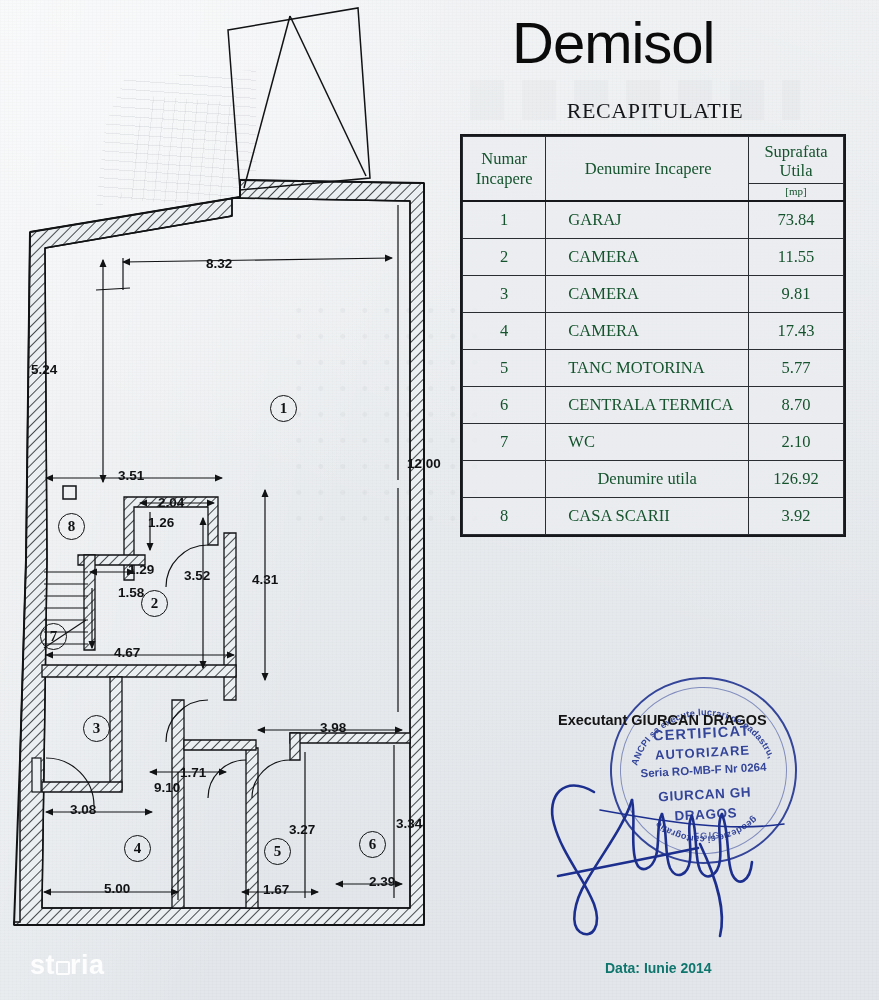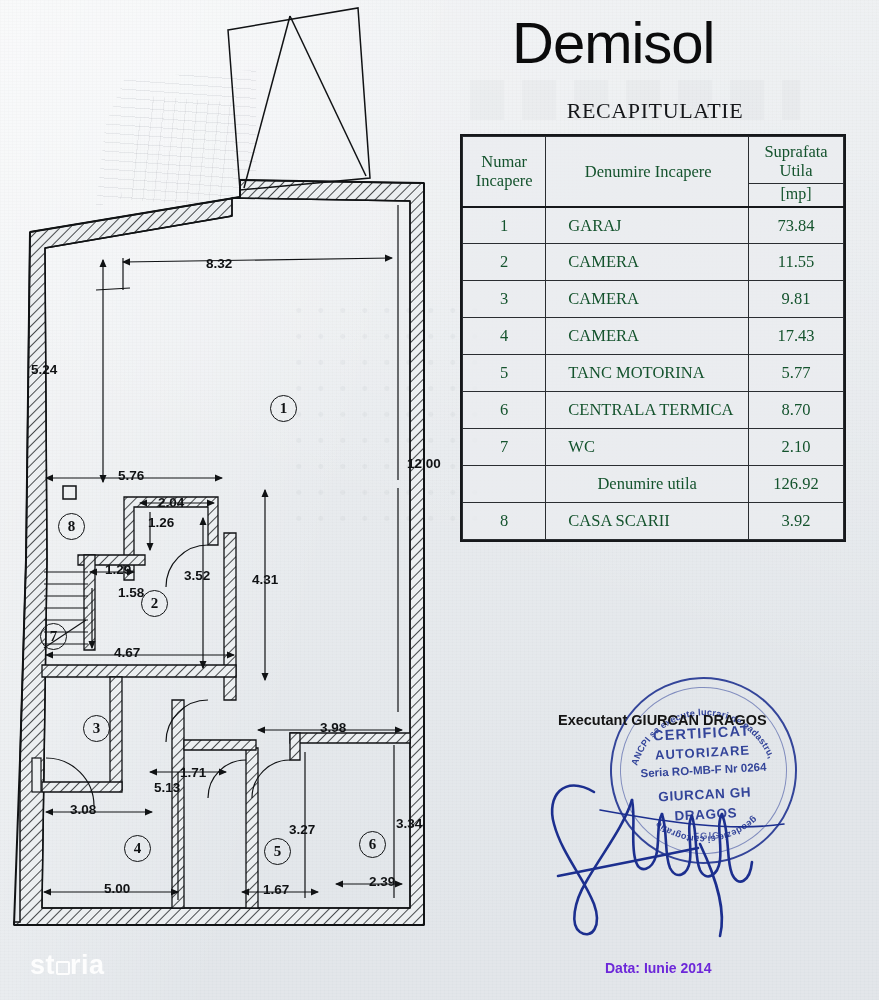--- a/index.html
+++ b/index.html
@@ -56,21 +56,21 @@
   }
   #storia .sq{
     display:inline-block;width:.52em;height:.52em;border:2.5px solid #fff;
     border-radius:2px;vertical-align:-.02em;margin:0 .02em;box-sizing:border-box;
   }
 
   
   #date{
     position:absolute;left:605px;top:960px;
     font-family:"Liberation Sans", sans-serif;
-    font-size:14px;font-weight:700;color:#6d28d9;
+    font-size:14px;font-weight:700;color:#0f766e;
   }
 
   
   #recap-title{
     position:absolute;left:460px;top:98px;width:390px;text-align:center;
     font-size:22px;color:#15171a;letter-spacing:.6px;
   }
   #table{
     position:absolute;left:460px;top:134px;width:386px;
     border:2.2px solid #16181b;
@@ -86,21 +86,21 @@
   }
   .c-num{width:84px;text-align:center;}
   .c-name{width:206px;text-align:left;padding-left:22px !important;}
   .c-val{width:96px;text-align:center;}
   #table tr.hdr td{
     height:auto;padding:5px 4px;text-align:center;vertical-align:middle;
     border-bottom:2.2px solid #16181b;font-size:16.5px;line-height:1.16;
   }
   #table tr.hdr td.c-val{padding:0;}
   .hdr-utila{padding:5px 2px 3px;}
-  .hdr-mp{border-top:1.2px solid #2a2d31;font-size:16px;padding:1px 0 2px;}
+  .hdr-mp{border-top:1.2px solid #2a2d31;font-size:11px;padding:1px 0 2px;}
   .row-sum td{border-top:2.2px solid #16181b;}
   .sum-label{text-align:center !important;padding-left:6px !important;font-weight:400;}
   .blankcell{border-right:1.2px solid #2a2d31;}
 
   
   #stamp-wrap{position:absolute;left:545px;top:655px;width:300px;height:290px;}
   #stamp{
     position:absolute;left:65px;top:22px;width:183px;height:183px;
     border-radius:50%;border:2.4px solid #1c2f8f;
     transform:rotate(-3deg);
@@ -297,30 +297,30 @@
     <line x1="336" y1="884" x2="402" y2="884" marker-start="url(#arS)" marker-end="url(#ar)"></line>
 
     <line x1="394" y1="745" x2="394" y2="898"></line>
   </g>
 </svg>
 
   
   <div class="dim" style="left:206px;top:256px;">8.32</div>
   <div class="dim" style="left:31px;top:362px;">5.24</div>
   <div class="dim" style="left:384px;top:456px;margin-left:23px;">12.00</div>
-  <div class="dim" style="left:118px;top:468px;">5.76</div>
+  <div class="dim" style="left:118px;top:468px;">3.51</div>
   <div class="dim" style="left:158px;top:495px;">2.04</div>
   <div class="dim" style="left:148px;top:515px;">1.26</div>
-  <div class="dim" style="left:105px;top:562px;">1.29</div>
+  <div class="dim" style="left:97px;top:562px;padding-left:31px;">1.29</div>
   <div class="dim" style="left:70px;top:585px;margin-left:48px;">1.58</div>
   <div class="dim" style="left:184px;top:568px;">3.52</div>
   <div class="dim" style="left:252px;top:572px;">4.31</div>
   <div class="dim" style="left:114px;top:645px;">4.67</div>
   <div class="dim" style="left:180px;top:765px;">1.71</div>
-  <div class="dim" style="left:154px;top:780px;">5.13</div>
+  <div class="dim" style="left:154px;top:780px;">9.10</div>
   <div class="dim" style="left:70px;top:802px;">3.08</div>
   <div class="dim" style="left:104px;top:881px;">5.00</div>
   <div class="dim" style="left:320px;top:720px;">3.98</div>
   <div class="dim" style="left:263px;top:882px;">1.67</div>
   <div class="dim" style="left:289px;top:822px;">3.27</div>
   <div class="dim" style="left:369px;top:874px;">2.39</div>
   <div class="dim" style="left:396px;top:816px;">3.34</div>
 
   
   <div class="rnum" style="left:270px;top:395px;">1</div>

